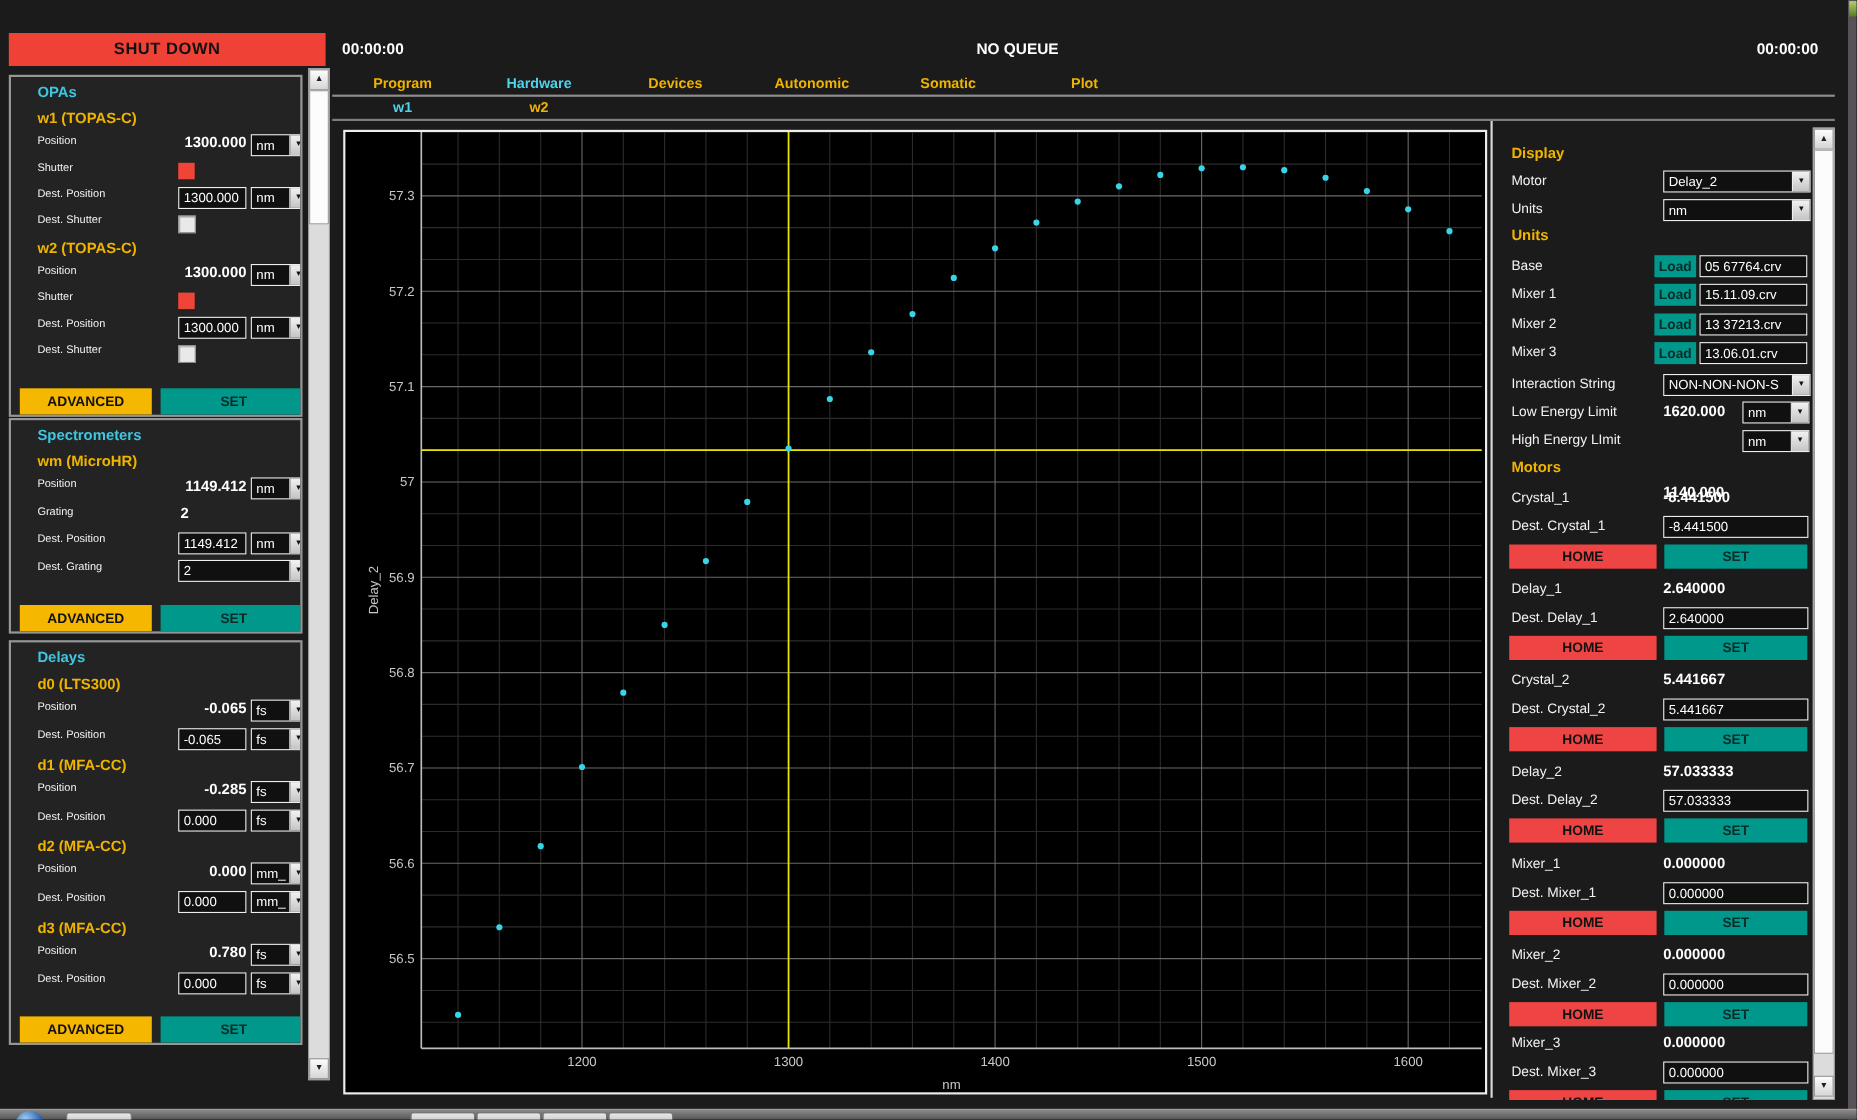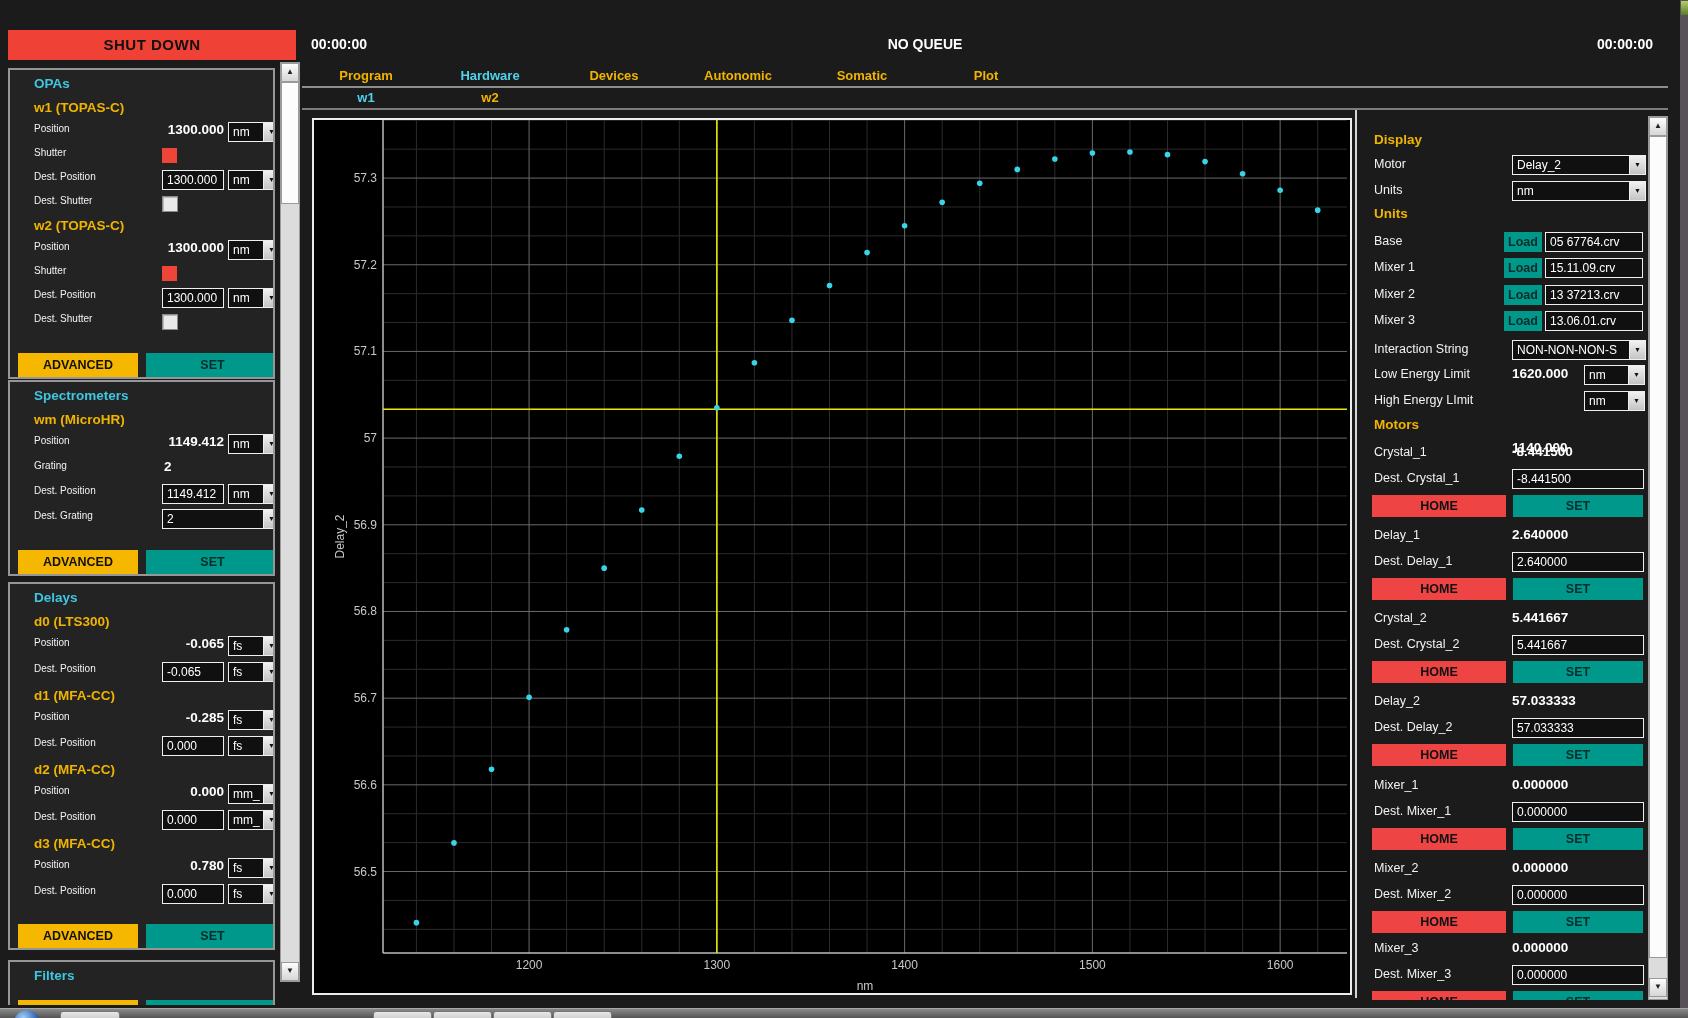--- a/index.html
+++ b/index.html
@@ -267,29 +267,20 @@
         </div>
         <div class="row" style="height: 26px;">
           <div class="row-label">Dest. Position</div>
           <div class="inp" style="left: 138px; top: 2px; width: 56px;">0.000</div>
           <div class="dd" style="left: 204px; top: 2px; width: 50px;">
             <span class="dd-val">fs</span>
             <div class="dd-btn">▼</div>
           </div>
         </div>
         <div class="btnrow" style="bottom: 6px; position: absolute;">
-          <div class="btn-adv">ADVANCED</div>
-          <div class="btn-set">SET</div>
-        </div>
-      </div>
-    </div>
-  <div class="abs groupbox" id="gb-filters" style="top:960px;height:43px;border-bottom:none;">
-      <div class="gb-inner">
-        <div class="gb-header">Filters</div>
-        <div class="btnrow" style="top: 32px;">
           <div class="btn-adv">ADVANCED</div>
           <div class="btn-set">SET</div>
         </div>
       </div>
     </div>
 
   <div class="abs sbar" style="left:280px;top:62px;width:18px;height:918px;">
     <div class="sbtn" style="top:0;">▲</div>
     <div class="sthumb" style="top:19px;height:120px;"></div>
     <div class="sbtn" style="top:899px;">▼</div>

